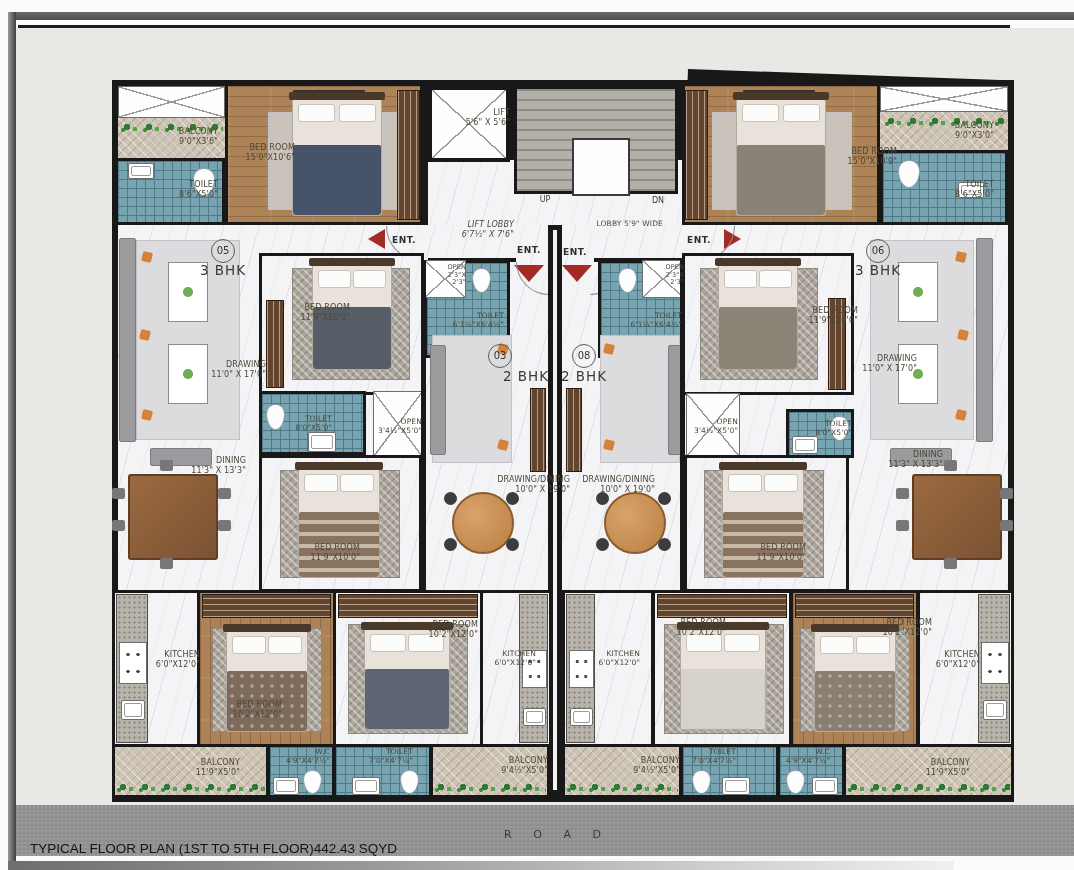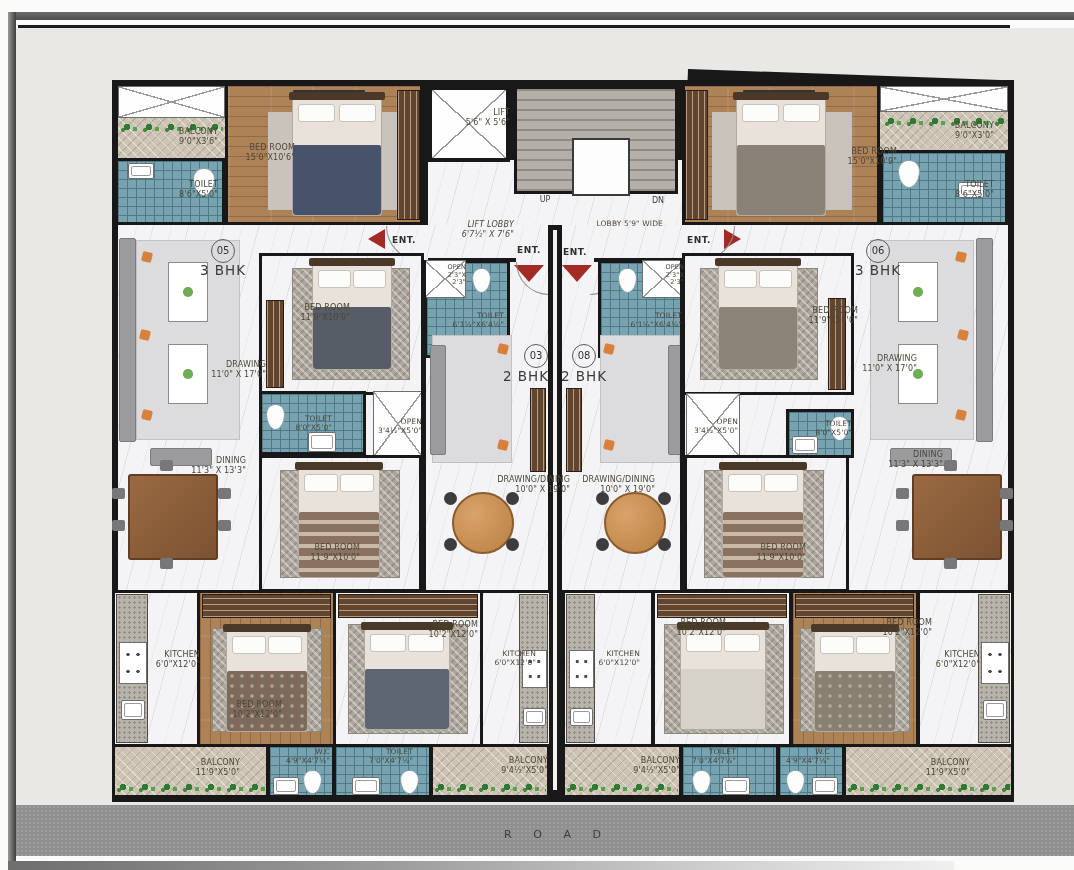--- a/index.html
+++ b/index.html
@@ -377,21 +377,21 @@
     </div>
   <div class="lab" style="left:894px;top:180px;width:100px;">
       <span>TOILET</span>
       <span>8'6"X5'0"</span>
     </div>
 
   <div class="badge" style="left:211px;top:239px;">05</div>
   <div class="utype" style="left:190px;top:262px;width:66px;">3 BHK</div>
   <div class="badge" style="left:866px;top:239px;">06</div>
   <div class="utype" style="left:845px;top:262px;width:66px;">3 BHK</div>
-  <div class="badge" style="left:524px;top:344px;">03</div>
+  <div class="badge" style="left:488px;top:344px;">03</div>
   <div class="utype" style="left:494px;top:368px;width:64px;">2 BHK</div>
   <div class="badge" style="left:572px;top:344px;">08</div>
   <div class="utype" style="left:552px;top:368px;width:64px;">2 BHK</div>
 
   <div class="lab tiny" style="left:424px;top:264px;width:42px;">
       <span>OPEN</span>
       <span>2'3"X</span>
       <span>2'3"</span>
     </div>
   <div class="lab tiny" style="left:642px;top:264px;width:42px;">
@@ -526,14 +526,15 @@
       <span>W.C</span>
       <span>4'9"X4'7½"</span>
     </div>
   <div class="lab" style="left:870px;top:758px;width:100px;">
       <span>BALCONY</span>
       <span>11'9"X5'0"</span>
     </div>
 
   <div class="abs road"></div>
   <div class="abs roadlab" style="left:477px;top:828px;width:160px;">R O A D</div>
+  <div class="abs caption" style="left:30px;top:841px;">TYPICAL FLOOR PLAN (1ST TO 5TH FLOOR)442.43 SQYD</div>
   <div class="abs blur"></div>
 </div>
 
 </body></html>

